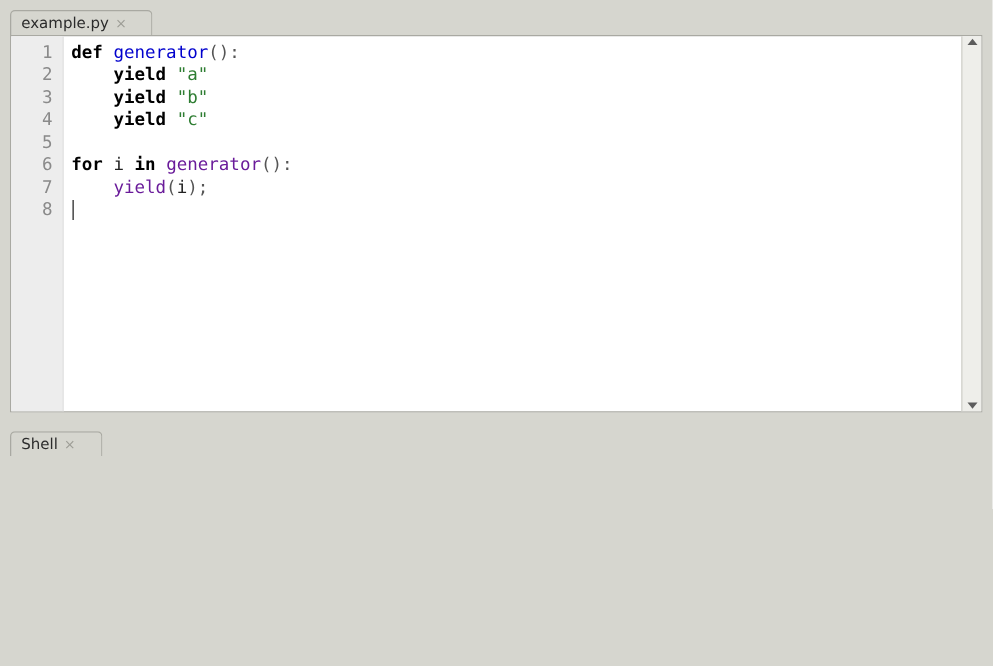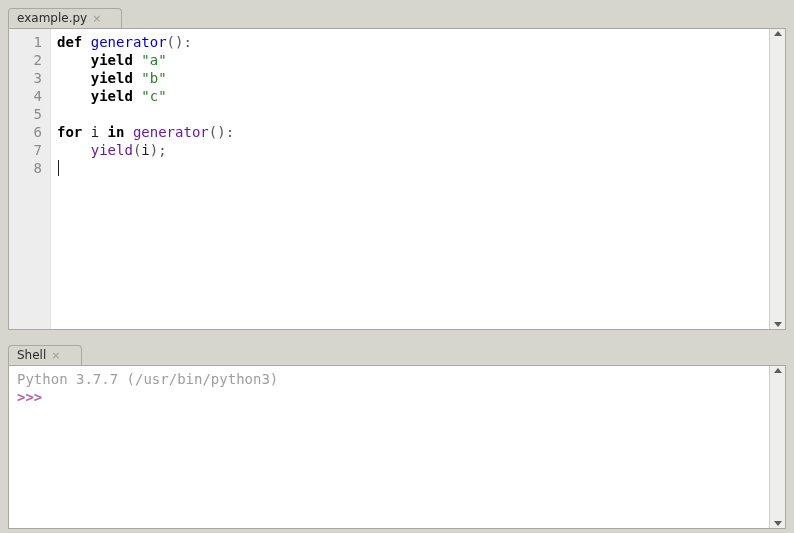--- a/index.html
+++ b/index.html
@@ -152,22 +152,13 @@
   </div>
 </div>
 
 <div class="panel shell-panel">
   <div class="tabbar">
     <div class="tab">
       <span>Shell</span>
       <span class="tab-close">×</span>
     </div>
   </div>
-  <div class="content">
-    <div class="shell-code"><span class="shell-banner">Python 3.7.7 (/usr/bin/python3)</span>
-<span class="shell-prompt">&gt;&gt;&gt; </span></div>
-    <div class="scrollbar-v">
-      <div class="scroll-arrow up"></div>
-      <div class="scroll-track"></div>
-      <div class="scroll-arrow down"></div>
-    </div>
-  </div>
 </div>
 
 </body></html>

